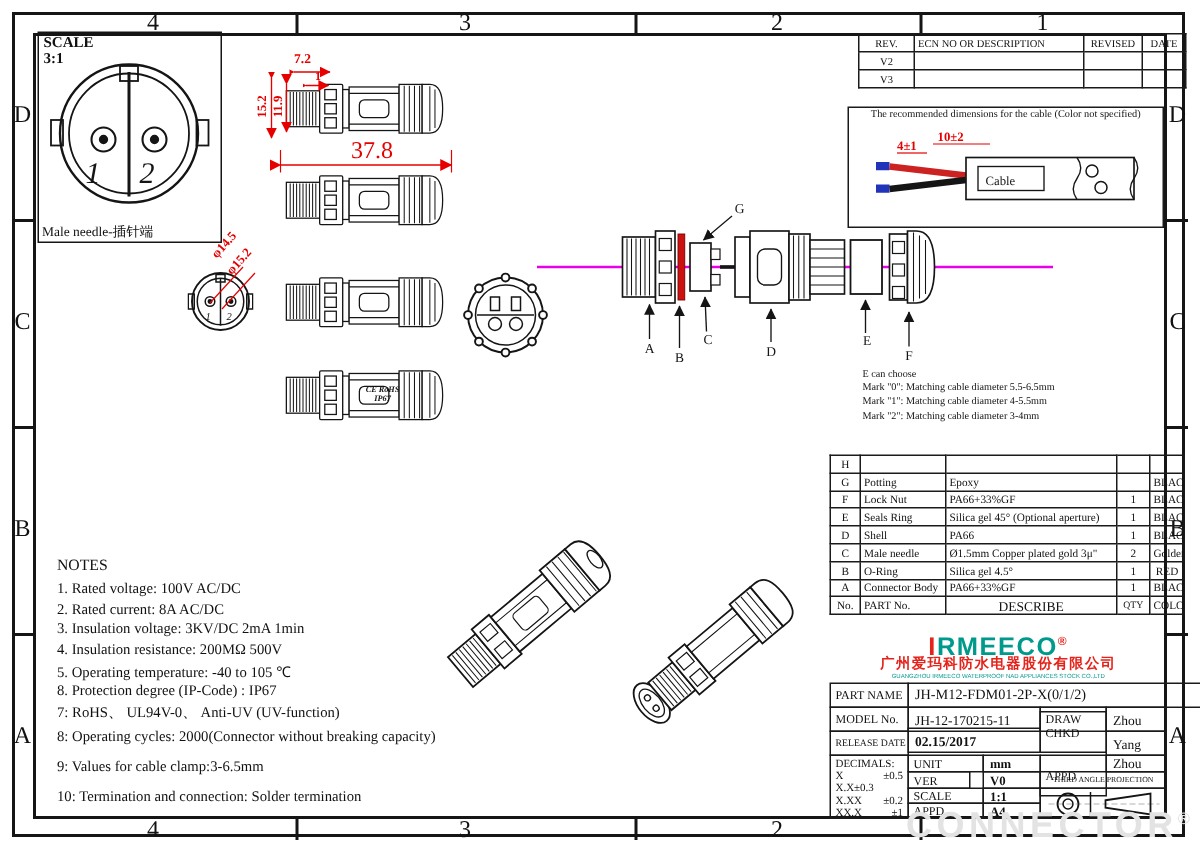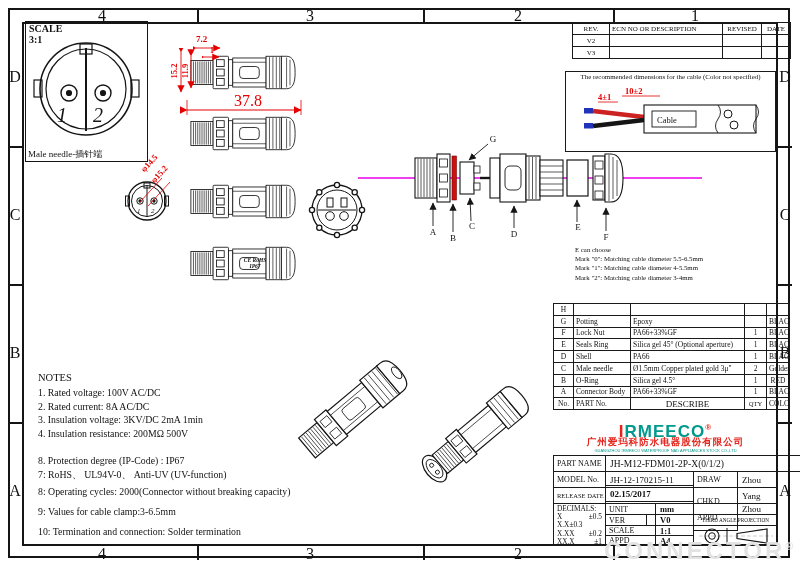--- a/index.html
+++ b/index.html
@@ -377,21 +377,21 @@
   <div class="abs ctr" style="left:553px;top:448px;width:225px;font-size:4px;color:#009a8c;font-family:'Liberation Sans',sans-serif">GUANGZHOU IRMEECO WATERPROOF NAD APPLIANCES STOCK CO.,LTD</div>
 
   <div class="cell lbl" style="left:553px;top:455px;width:53px;height:17px">PART NAME</div>
   <div class="cell val" style="left:605px;top:455px;width:203px;height:17px;font-size:9.5px">JH-M12-FDM01-2P-X(0/1/2)</div>
   <div class="cell lbl" style="left:553px;top:471px;width:53px;height:17px">MODEL No.</div>
   <div class="cell val" style="left:605px;top:471px;width:89px;height:17px">JH-12-170215-11</div>
   <div class="cell lbl" style="left:693px;top:471px;width:45px;height:17px">DRAW</div>
   <div class="cell val" style="left:737px;top:471px;width:41px;height:17px">Zhou</div>
   <div class="cell lbl" style="left:553px;top:487px;width:53px;height:17px;font-size:6.5px">RELEASE DATE</div>
   <div class="cell val b" style="left:605px;top:485px;width:89px;height:17px">02.15/2017</div>
-  <div class="cell lbl" style="left:693px;top:487px;width:45px;height:28px">CHKD</div>
+  <div class="cell lbl" style="left:693px;top:474px;width:45px;height:28px">CHKD</div>
   <div class="cell val" style="left:737px;top:487px;width:41px;height:17px">Yang</div>
 
   <div class="cell" style="left:553px;top:503px;width:53px;height:43px;font-size:7.3px;line-height:8.2px;padding:1px 3px 0 3px">
     <div>DECIMALS:</div>
     <div style="display:flex;justify-content:space-between">
         <span>X</span>
         <span>±0.5</span>
       </div>
     <div style="display:flex;justify-content:flex-start">
         <span>X.X</span>
@@ -424,20 +424,21 @@
     <circle cx="15" cy="10" r="3.3" fill="none" stroke="#151515" stroke-width="1"></circle>
     <line x1="30" y1="2" x2="30" y2="18" stroke="#151515" stroke-width="1"></line>
     <path d="M40 7.5L70 3V17L40 12.5Z" fill="none" stroke="#151515" stroke-width="1.2"></path>
   </svg>
 
   <div class="abs" style="left:38px;top:372px;font-size:10.5px">NOTES</div>
   <div class="note-line" style="left:38px;top:387px">1. Rated voltage: 100V AC/DC</div>
   <div class="note-line" style="left:38px;top:401px">2. Rated current: 8A AC/DC</div>
   <div class="note-line" style="left:38px;top:414px">3. Insulation voltage: 3KV/DC 2mA 1min</div>
   <div class="note-line" style="left:38px;top:428px">4. Insulation resistance: 200MΩ 500V</div>
+  <div class="note-line" style="left:38px;top:441px">5. Operating temperature: -40 to 105 ℃</div>
   <div class="note-line" style="left:38px;top:455px">8. Protection degree (IP-Code) : IP67</div>
   <div class="note-line" style="left:38px;top:469px">7: RoHS、 UL94V-0、 Anti-UV (UV-function)</div>
   <div class="note-line" style="left:38px;top:486px">8: Operating cycles: 2000(Connector without breaking capacity)</div>
   <div class="note-line" style="left:38px;top:506px">9: Values for cable clamp:3-6.5mm</div>
   <div class="note-line" style="left:38px;top:526px">10: Termination and connection: Solder termination</div>
 
   <svg class="abs" style="left:293px;top:350px" width="262" height="142" viewBox="0 0 262 142">
     <g transform="translate(14,98) rotate(-40)" fill="#fff" stroke="#151515" stroke-width="1.2">
       <rect x="0" y="-13" width="24" height="26"></rect>
       <path d="M3 -12V12M6 -12V12M9 -12V12M12 -12V12M15 -12V12M18 -12V12M21 -12V12" stroke-width="0.7"></path>

